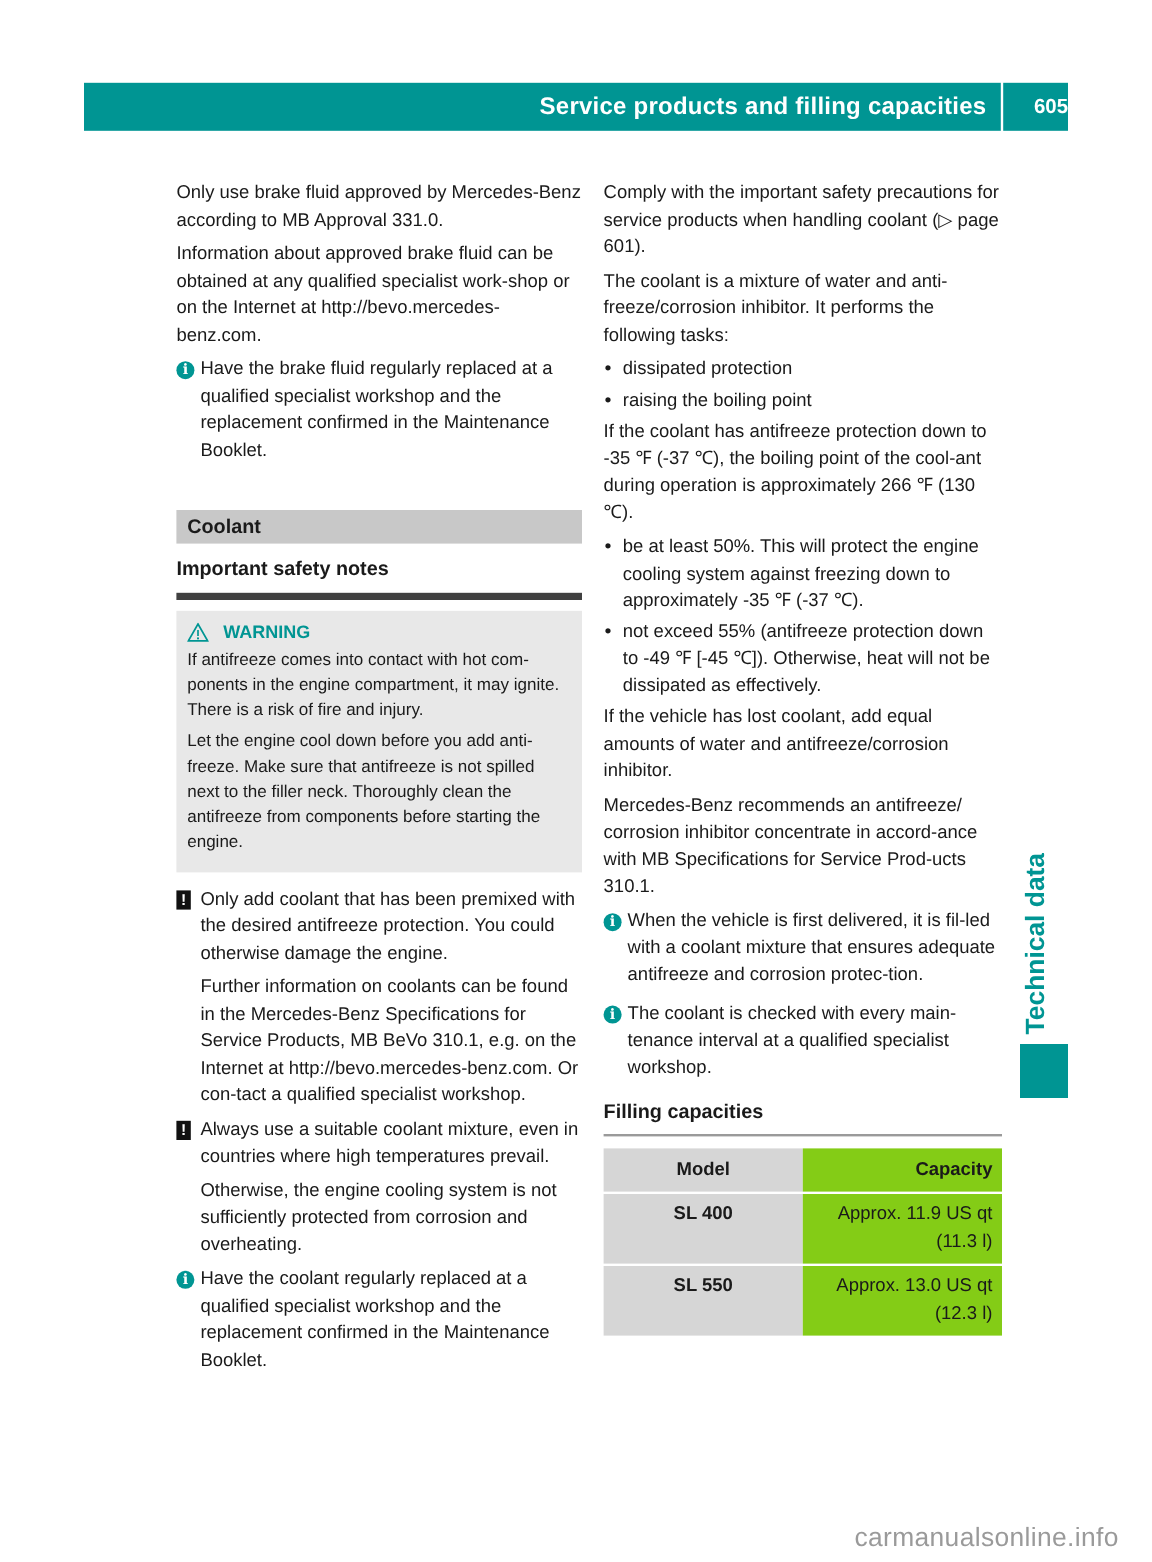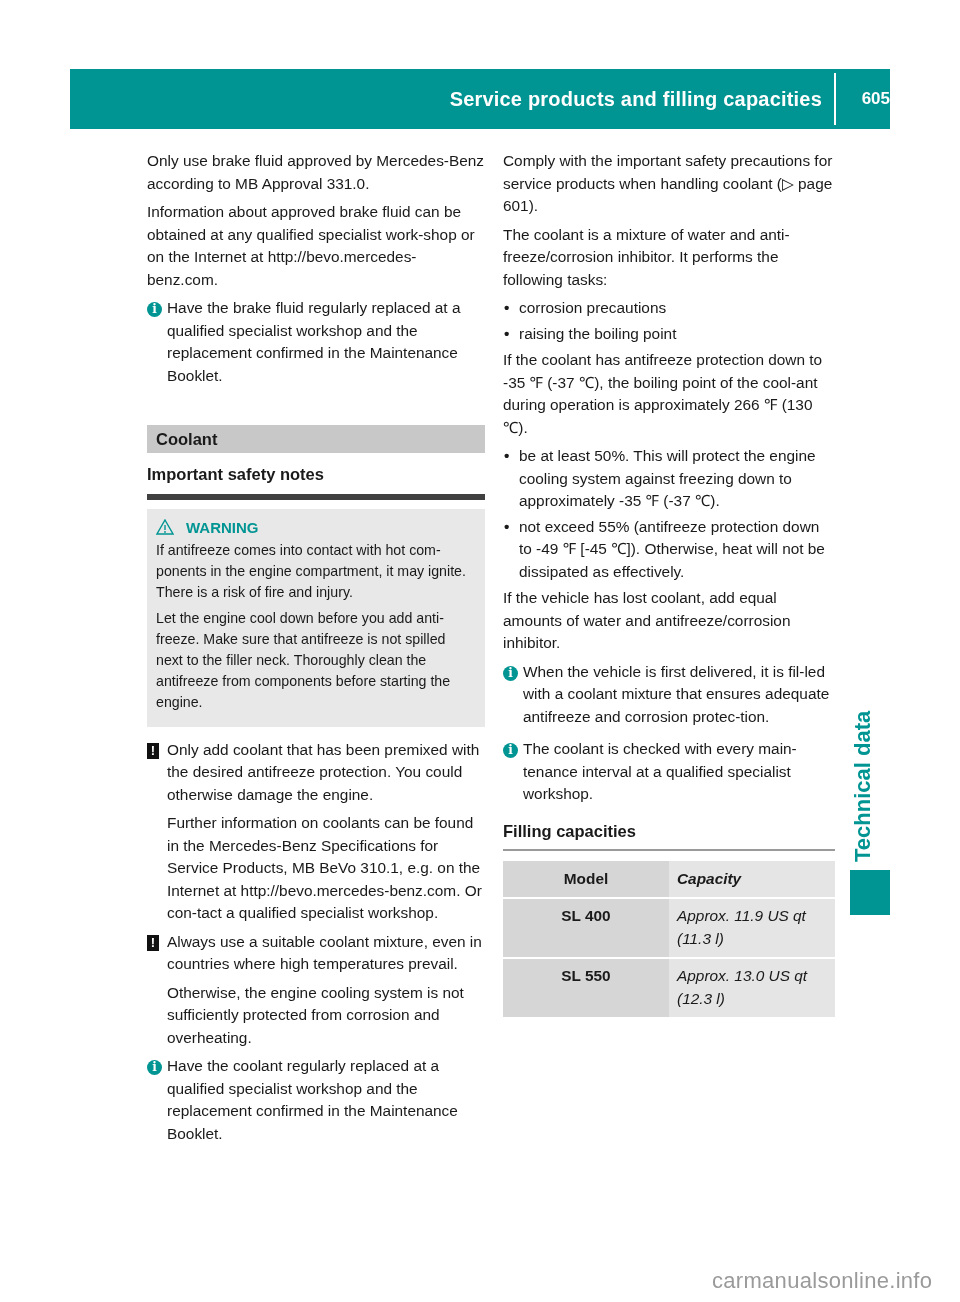--- a/index.html
+++ b/index.html
@@ -1,21 +1,21 @@
 <!DOCTYPE html>
 <html><head>
 <meta charset="utf-8">
 <style>
   html, body { margin: 0; padding: 0; }
   body {
     width: 960px; height: 1302px; position: relative; background: #ffffff;
     font-family: "Liberation Sans", sans-serif; color: #1a1a1a; overflow: hidden;
   }
   .header {
-    position: absolute; left: 70px; top: 69px; width: 820px; height: 60px;
+    position: absolute; left: 70px; top: 69px; width: 820px; height: 40px;
     background: #009593; display: flex; justify-content: flex-end; align-items: center;
   }
   .header-title { color: #ffffff; font-weight: bold; font-size: 20px; padding-right: 12px; letter-spacing: 0.2px; }
   .header-divider { width: 2px; height: 52px; background: #ffffff; }
   .header-page { color: #ffffff; font-weight: bold; font-size: 17px; width: 54px; text-align: right; }
 
   .col { position: absolute; top: 150px; width: 338px; font-size: 15.4px; line-height: 22.5px; }
   .col-left { left: 147px; }
   .col-right { left: 503px; width: 332px; }
   p { margin: 0 0 6px 0; }
@@ -47,21 +47,21 @@
   .warning-head { display: flex; align-items: center; color: #009593; font-weight: bold; font-size: 15px; margin-bottom: 2px; }
   .warning-head svg { margin-right: 12px; }
   .warning-box p { margin: 0 0 5px 0; }
   ul.bullets { list-style: none; margin: 6px 0 4px 0; padding: 0; }
   ul.bullets li { position: relative; padding-left: 16px; margin-bottom: 3px; }
   ul.bullets li::before { content: "•"; position: absolute; left: 1px; top: 0; font-weight: bold; }
   .fill-head { font-weight: bold; font-size: 16.5px; margin-top: 14px; padding-bottom: 7px; border-bottom: 2px solid #9a9a9a; }
   table.cap { border-collapse: separate; border-spacing: 0 2px; width: 332px; margin-top: 8px; font-size: 15.4px; }
   table.cap th, table.cap td { padding: 6px 8px; vertical-align: top; }
   table.cap th.c1, table.cap td.c1 { background: #d6d6d6; width: 150px; text-align: center; font-weight: bold; }
-  table.cap th.c2, table.cap td.c2 { background: #e5e5e5; text-align: left; font-weight: normal; font-style: italic; }
+  table.cap th.c2, table.cap td.c2 { background: #84cc16; text-align: right; font-weight: normal; }
   table.cap th.c2 { font-weight: bold; }
   table.cap td { height: 46px; }
   table.cap th { height: 24px; line-height: 24px; }
   .side-text {
     position: absolute; left: 850px; top: 862px; transform: rotate(-90deg); transform-origin: left top;
     color: #009593; font-weight: bold; font-size: 22px; white-space: nowrap;
   }
   .side-square { position: absolute; left: 850px; top: 870px; width: 40px; height: 45px; background: #009593; }
   .watermark { position: absolute; left: 712px; top: 1268px; color: #9a9a9a; font-size: 22px; letter-spacing: 0.3px; }
 </style>
@@ -115,29 +115,30 @@
   <div class="note">
     <span class="ic"><span class="info-icon">i</span></span>
     <span class="txt">Have the coolant regularly replaced at a qualified specialist workshop and the replacement confirmed in the Maintenance Booklet.</span>
   </div>
 </div>
 
 <div class="col col-right">
   <p><span>Comply with the important safety precautions for service products when handling coolant (▷ page 601).</span></p>
   <p>The coolant is a mixture of water and anti-freeze/corrosion inhibitor. It performs the following tasks:</p>
   <ul class="bullets">
-    <li>corrosion precautions</li>
+    <li>dissipated protection</li>
     <li>raising the boiling point</li>
   </ul>
   <p>If the coolant has antifreeze protection down to -35 ℉ (-37 ℃), the boiling point of the cool-ant during operation is approximately 266 ℉ (130 ℃).</p>
   <ul class="bullets">
     <li>be at least 50%. This will protect the engine cooling system against freezing down to approximately -35 ℉ (-37 ℃).</li>
     <li>not exceed 55% (antifreeze protection down to -49 ℉ [-45 ℃]). Otherwise, heat will not be dissipated as effectively.</li>
   </ul>
   <p>If the vehicle has lost coolant, add equal amounts of water and antifreeze/corrosion inhibitor.</p>
+  <p>Mercedes-Benz recommends an antifreeze/ corrosion inhibitor concentrate in accord-ance with MB Specifications for Service Prod-ucts 310.1.</p>
   <div class="note">
     <span class="ic"><span class="info-icon">i</span></span>
     <span class="txt">When the vehicle is first delivered, it is fil-led with a coolant mixture that ensures adequate antifreeze and corrosion protec-tion.</span>
   </div>
   <div class="note" style="margin-top:10px">
     <span class="ic"><span class="info-icon">i</span></span>
     <span class="txt">The coolant is checked with every main-tenance interval at a qualified specialist workshop.</span>
   </div>
 
   <div class="fill-head">Filling capacities</div>

